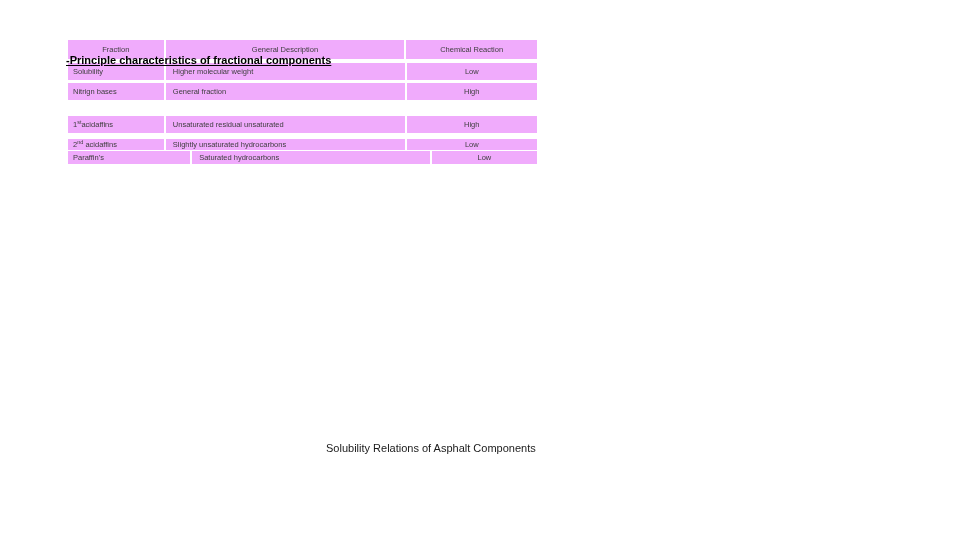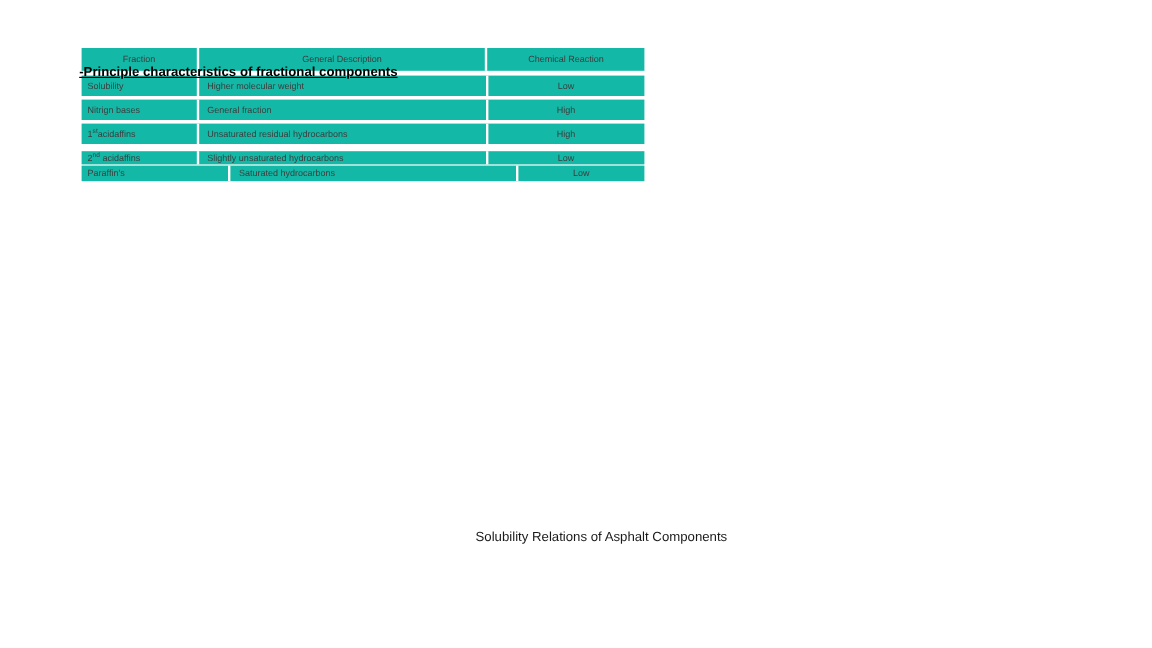--- a/index.html
+++ b/index.html
@@ -10,44 +10,44 @@
 
   
   .title {
     position:absolute; left:66px; top:54px; z-index:3;
     font-size:11px; font-weight:bold; color:#000;
     text-decoration:underline; white-space:nowrap;
   }
 
   
   .ptable { position:absolute; left:68px; top:40px; width:469px; z-index:1; }
-  .trow { display:flex; background:#14b8a6;text-align:center; }
+  .trow { display:flex; background:#f0abfc;text-align:center; }
   .c {
     box-sizing:border-box; display:flex; align-items:center;
     font-size:7.5px; color:#3d3d3d; line-height:1; white-space:nowrap;
   }
   .c1 { width:101px; padding-left:5px; }
   .c2 { width:254px; border-left:2px solid #fff; padding-left:7px; }
   .c3 { width:140px; border-left:2px solid #fff; justify-content:center; }
   .thead .c1, .thead .c2 { justify-content:center; padding-left:0; }
   .h19 { height:19px; margin-bottom:4px; }
   .h17a { height:17px; margin-bottom:3px; }
-  .h17b { height:17px; margin-bottom:3px; }
+  .h17b { height:17px; margin-bottom:16px; }
   .h17c { height:17px; margin-bottom:6px; }
   .h11 { height:11px; margin-bottom:1px; }
   .h13 { height:13px;gap:44px; }
   .txt sup { font-size:5.5px; line-height:0; }
 
   
   .diagram { position:absolute; left:440px; top:175px; z-index:2; }
 
   
   .caption {
-    position:absolute; left:336px; top:442px; width:270px;
-    text-align:right; font-size:11px; color:#1a1a1a; z-index:2;
+    position:absolute; left:326px; top:442px; width:270px;
+    text-align:left; font-size:11px; color:#1a1a1a; z-index:2;
   }
 </style>
 </head>
 <body>
 
 <div class="slide">
 
   <div class="title">-Principle characteristics of fractional components</div>
 
   <div class="ptable">
@@ -70,21 +70,21 @@
         <span class="txt"><span>Nitrign bases</span><sup></sup><span></span></span>
       </div>
       <div class="c c2">General fraction</div>
       <div class="c c3">High</div>
     </div>
 
     <div class="trow h17c">
       <div class="c c1">
         <span class="txt"><span>1</span><sup>st</sup><span>acidaffins</span></span>
       </div>
-      <div class="c c2">Unsaturated residual hydrocarbons</div>
+      <div class="c c2">Unsaturated residual unsaturated</div>
       <div class="c c3">High</div>
     </div>
 
     <div class="trow h11">
       <div class="c c1">
         <span class="txt"><span>2</span><sup>nd</sup><span> acidaffins</span></span>
       </div>
       <div class="c c2">Slightly unsaturated hydrocarbons</div>
       <div class="c c3">Low</div>
     </div>

